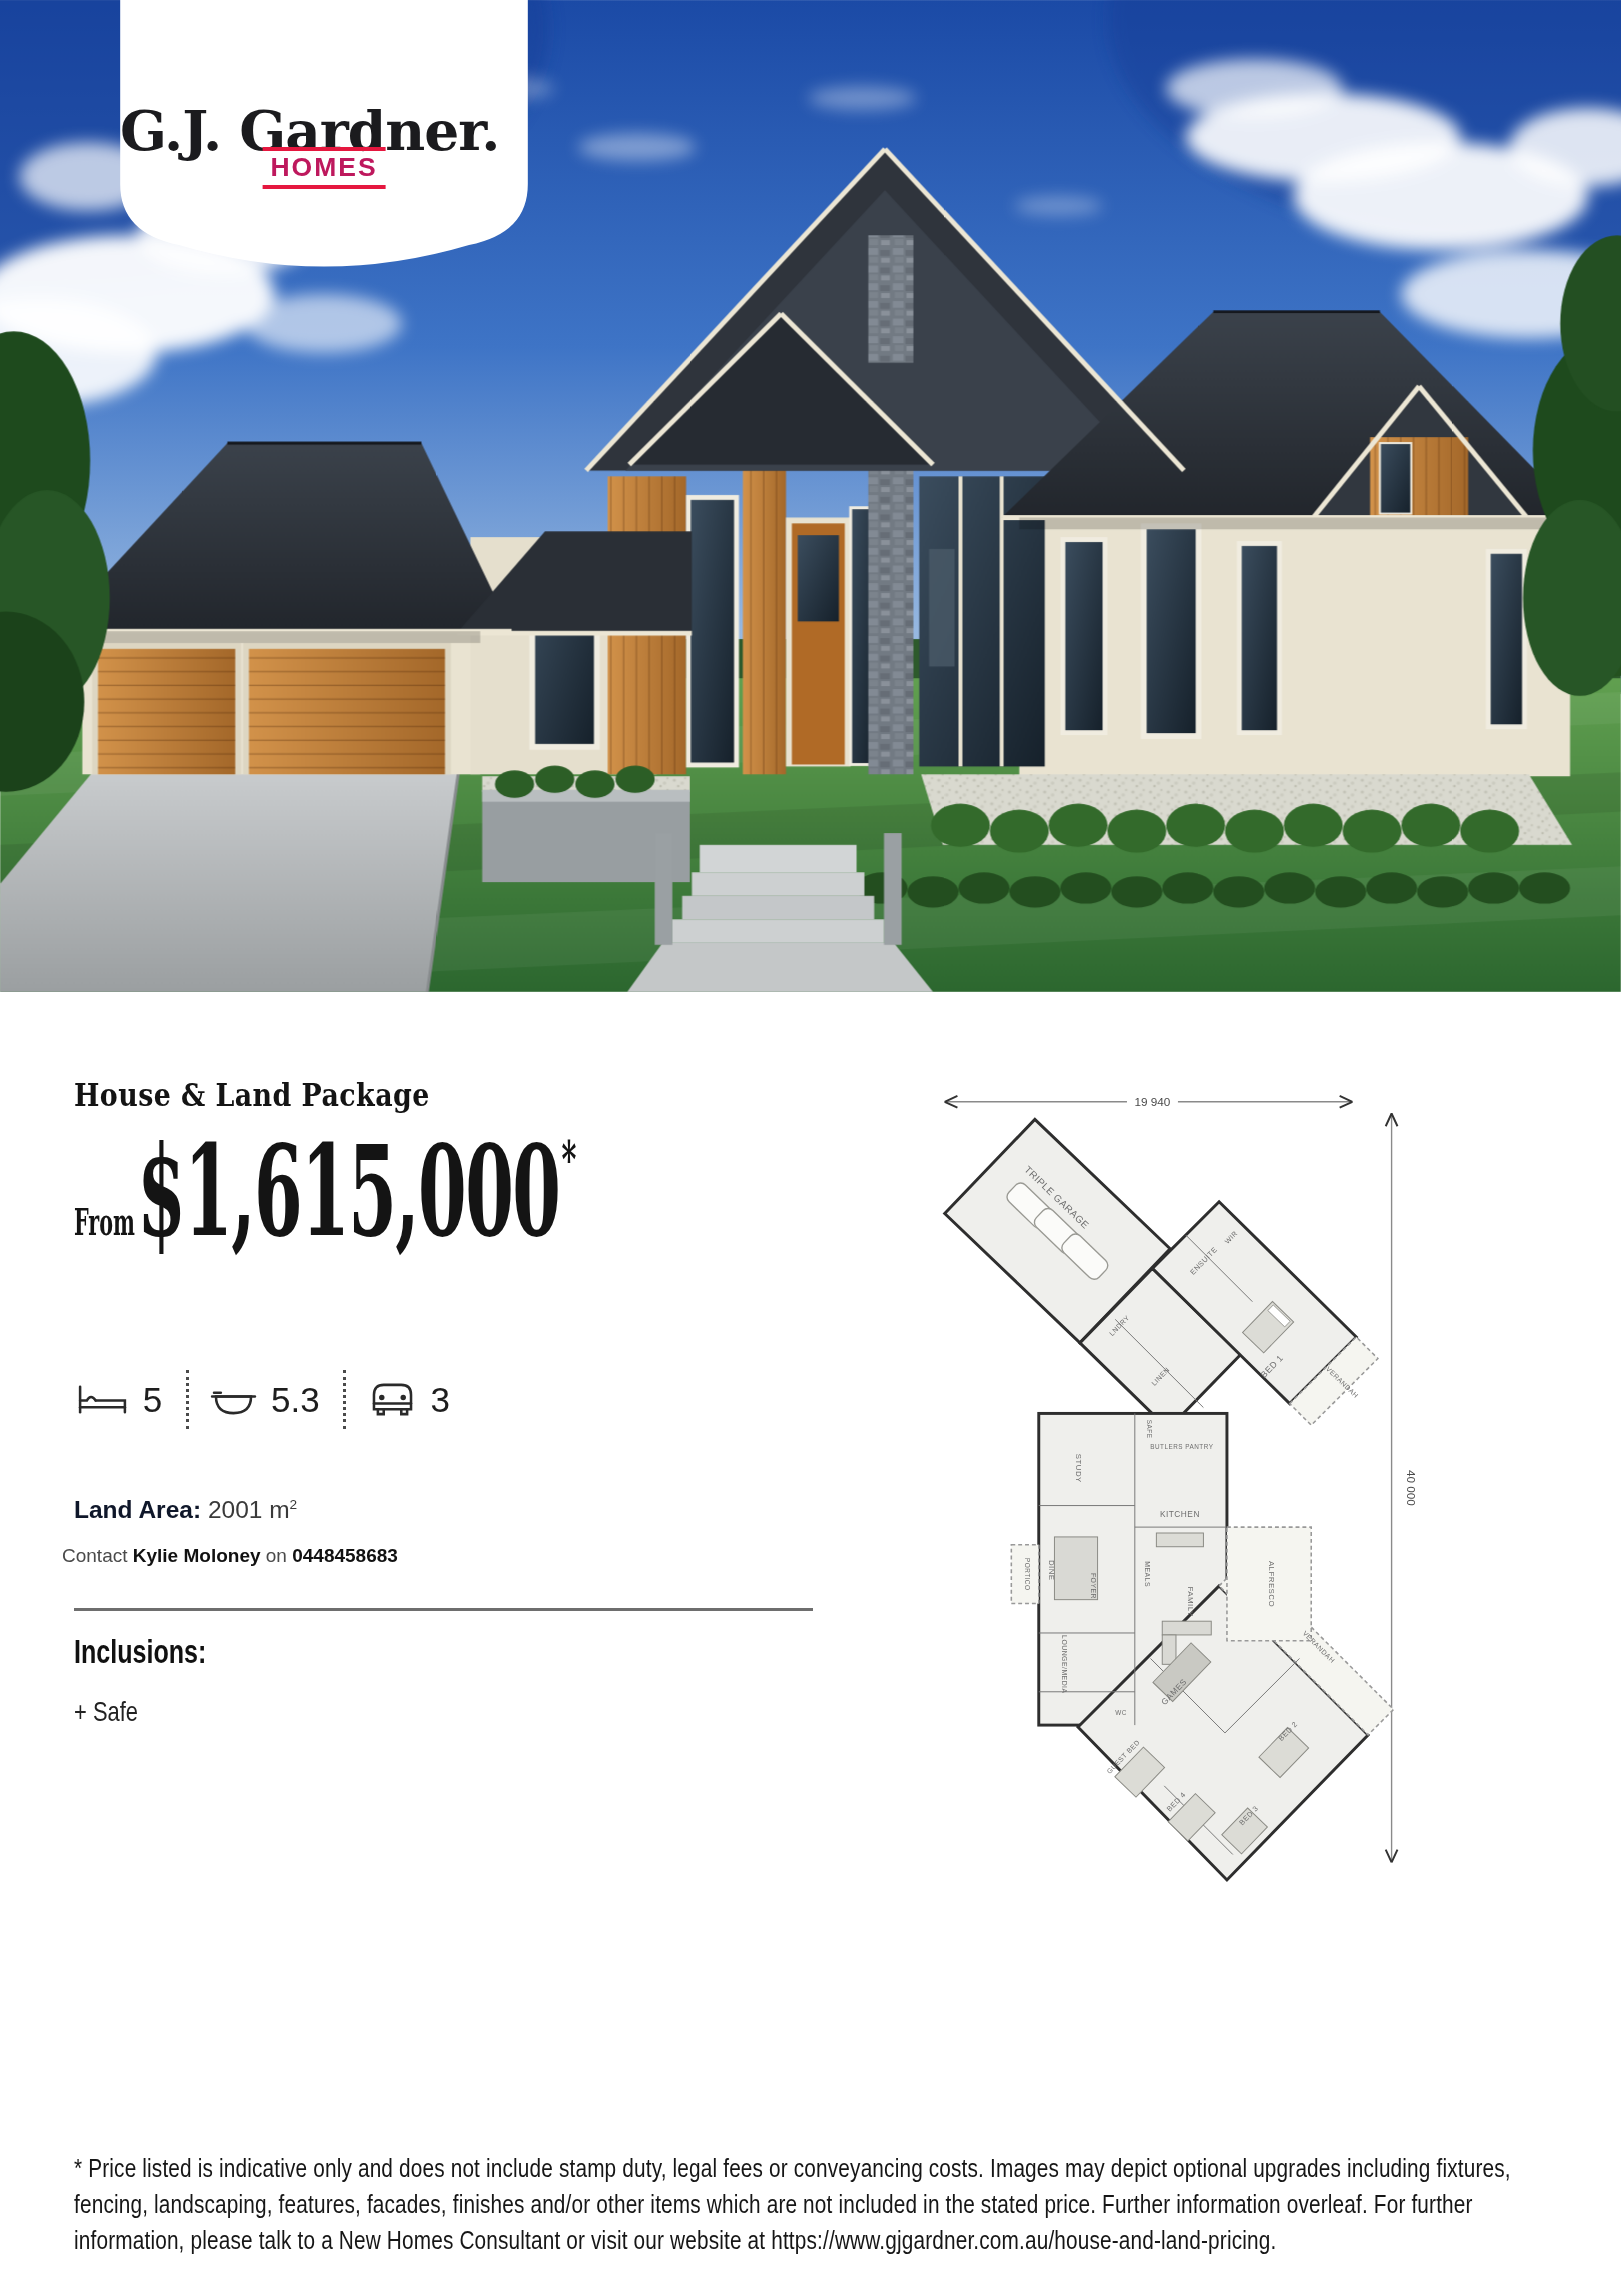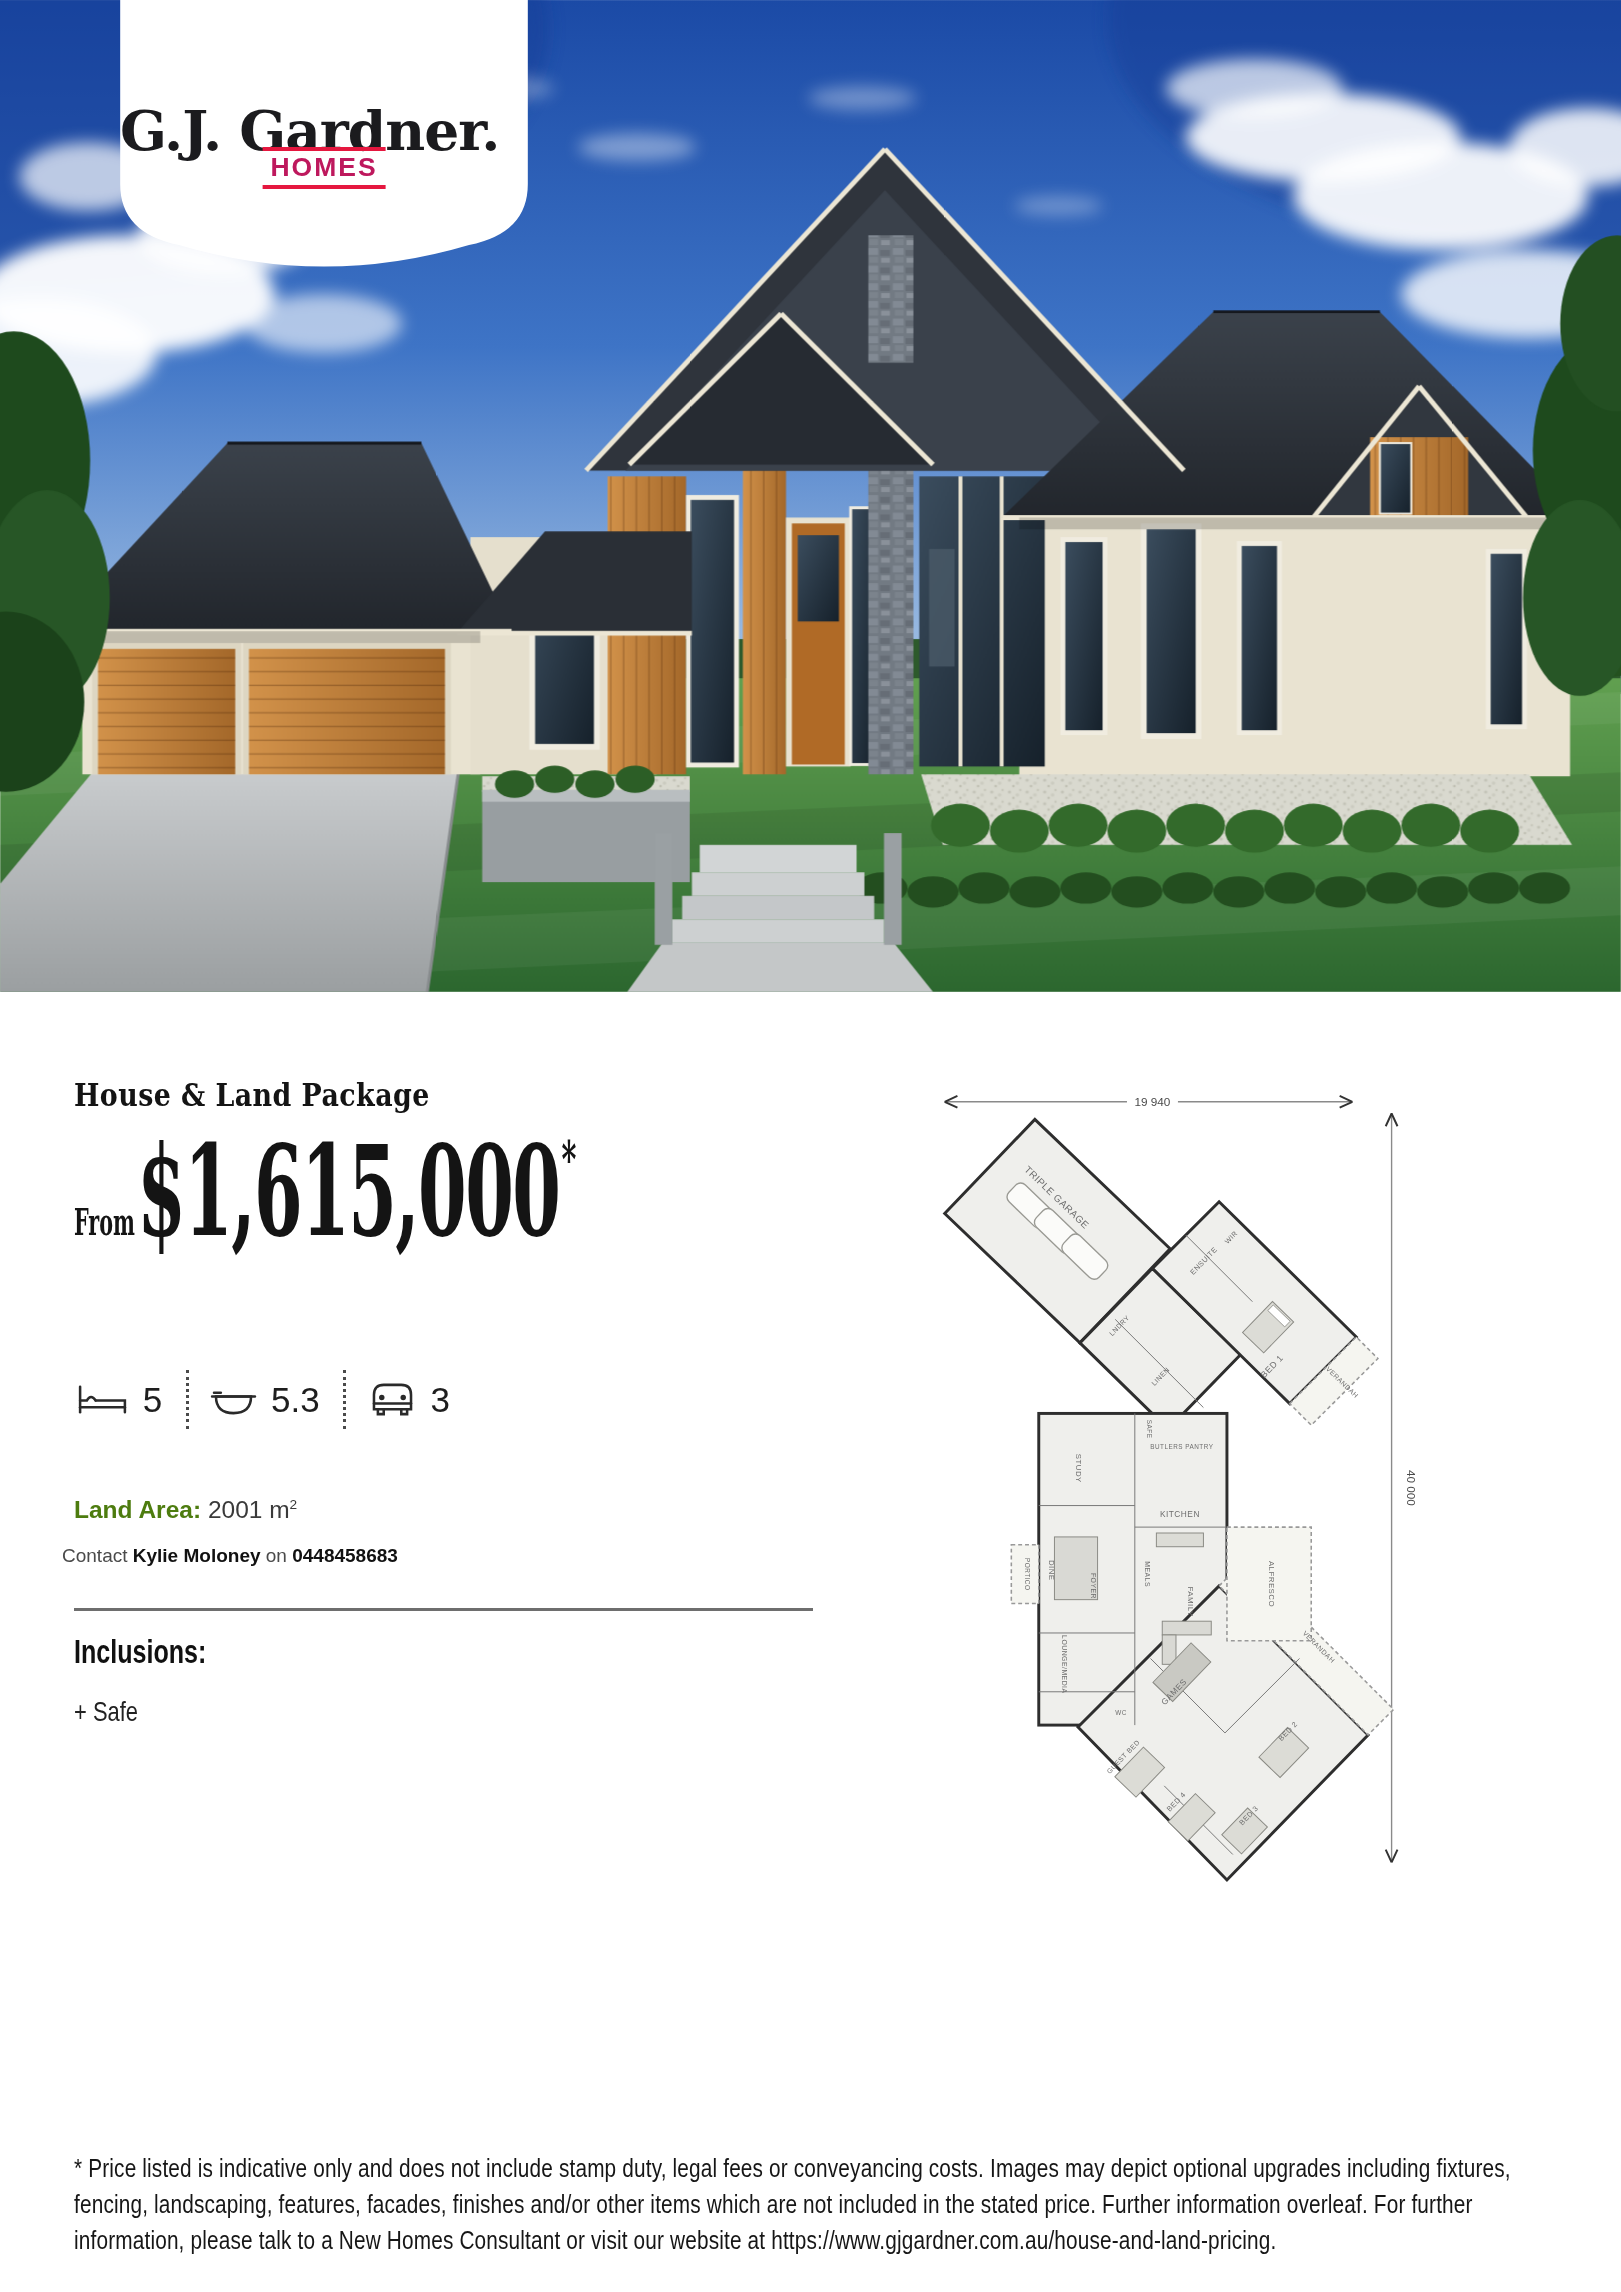--- a/index.html
+++ b/index.html
@@ -31,21 +31,21 @@
 
   
   .specs{position:absolute;left:76px;top:1368px;display:flex;align-items:center;height:63px;}
   .specs .val{font-size:35px;color:#1e1e1e;margin-left:13.7px;}
   .specs .divider{height:59px;border-left:3.9px dotted #4a4a4a;margin:0 21.6px 0 23.5px;width:0;}
   .spec-icon{display:block;}
 
   .address{position:absolute;left:74px;top:1439px;font-family:"DejaVu Serif",serif;font-weight:bold;
     font-size:30px;letter-spacing:0.3px;white-space:nowrap;}
   .land{position:absolute;left:74px;top:1496px;font-size:24.5px;color:#3a3a3a;white-space:nowrap;}
-  .land b{color:#4d7c0f;}
+  .land b{color:#0f172a;}
   .land sup{font-size:13.7px;}
   .contact{position:absolute;left:62px;top:1545px;font-size:19px;color:#4a4a4a;white-space:nowrap;}
   .contact b{color:#111;}
   .rule{position:absolute;left:74px;top:1608px;width:739px;height:2.9px;background:#6e6e6e;}
   .inclusions-h{position:absolute;left:74px;top:1633px;font-weight:bold;font-size:33px;color:#111;
     transform:scaleX(.76);transform-origin:left top;white-space:nowrap;}
   .inclusion-item{position:absolute;left:74px;top:1696px;font-size:27.4px;color:#222;
     transform:scaleX(.8);transform-origin:left top;white-space:nowrap;}
 
   

